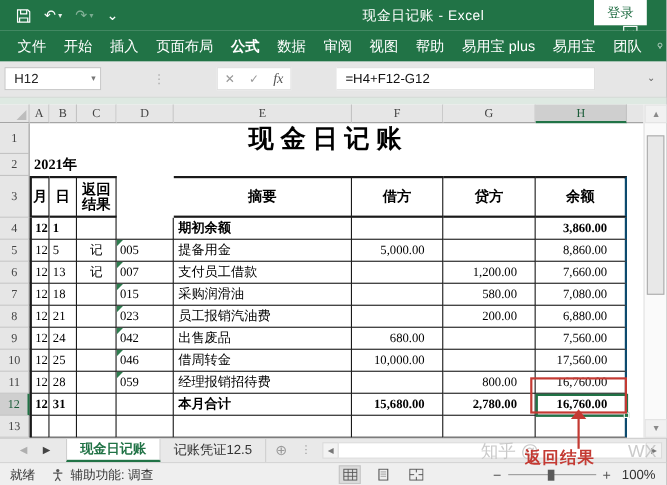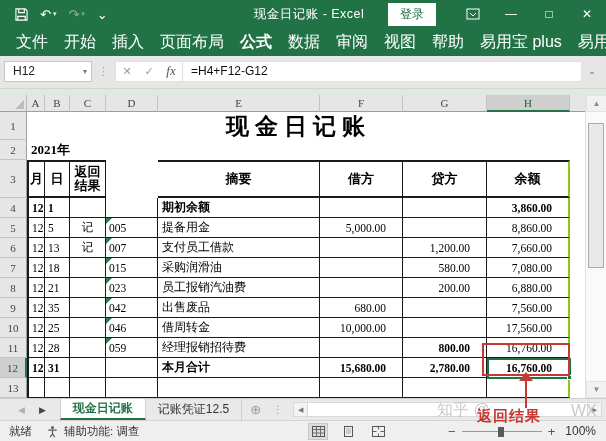--- a/index.html
+++ b/index.html
@@ -12,36 +12,37 @@
   
   .titlebar {
     position:absolute; left:0; top:0; width:606px; height:28px;
     background:#217346; color:#fff; display:flex; align-items:center;
   }
   .qat { display:flex; align-items:center; gap:2px; padding-left:10px; width:230px; }
   .qat .btn { display:flex; align-items:center; color:#fff; font-size:13px; padding:0 5px; }
   .qat .btn .drop { font-size:7px; margin-left:2px; opacity:.9; }
   .qat .dim { opacity:.45; }
   .tb-title { flex:1; text-align:center; font-size:12.5px; color:#fff; letter-spacing:.5px; }
-  .tb-right { display:flex; align-items:center; height:100%; }
+  .tb-right { display:flex; align-items:center; height:100%;flex-direction:column; }
   .signin { background:#fff; color:#1e6b41; font-size:12px; padding:3px 12px; margin-right:18px; }
   .winbtn { width:38px; height:100%; display:flex; align-items:center; justify-content:center; color:#fff; font-size:12px; }
   
   .menubar {
     position:absolute; left:0; top:28px; width:606px; height:28px;
     background:#217346; color:#fff; display:flex; align-items:center; padding:0 8px;
   }
-  .menu-item { padding:0 8px; font-size:16px; white-space:nowrap; }
+  .menu-item { padding:0 8px; font-size:13px; white-space:nowrap; }
   .tellme { display:flex; align-items:center; gap:4px; padding:0 6px; }
   .menubar .spacer { flex:1; }
   
   .formulabar {
     position:absolute; left:0; top:56px; width:606px; height:33px;
     background:#E6E6E6; display:flex; align-items:center; padding:4px 4px 6px 4px;
     border-bottom:1px solid #D0D8D2;
+    gap:41px;
   }
   .namebox { width:88px; height:21px; background:#fff; border:1px solid #C6C6C6;
     display:flex; align-items:center; font-size:12px; padding-left:8px; }
   .namebox .caret { margin-left:auto; font-size:8px; color:#777; padding-right:4px; }
   .fb-dots { color:#A9A9A9; font-size:11px; padding:0 6px; }
   .fb-btns { background:#fff; height:21px; display:flex; align-items:center; border:1px solid #E0E0E0; }
   .fb-btn { width:22px; text-align:center; color:#9A9A9A; font-size:11px; }
   .fb-btn.fx { font-family:"Liberation Serif",serif; font-style:italic; color:#555; font-size:13px; }
   .fb-input { flex:1; height:21px; background:#fff; border:1px solid #E0E0E0; border-left:none;
     display:flex; align-items:center; padding-left:8px; font-size:12px; color:#111; }
@@ -66,21 +67,21 @@
   .row-h.sel { background:#CFCFCF; border-right:2px solid #217346; color:#1b5c39; }
   .sheet { position:absolute; left:27px; top:23px; width:543px; height:286px; display:grid;
     grid-template-columns:18px 25px 36px 52px 162px 83px 84px 83px;
     grid-template-rows:28px 20px 38px repeat(9,20px) 20px;
     font-family:"Liberation Serif","DejaVu Serif",serif; }
   .c { overflow:hidden; white-space:nowrap; display:flex; align-items:center; font-size:11.5px; color:#000; position:relative; }
   .c.title { justify-content:center; font-size:23px; font-weight:bold; letter-spacing:6px; }
   .c.year { font-size:13px; font-weight:bold; padding-left:4px; }
   .tbl { border-right:1px solid #1a1a1a; border-bottom:1px solid #1a1a1a; }
   .tbl.cl { border-left:2px solid #1a1a1a; }
-  .tbl.cr { border-right:2px solid #84cc16; }
+  .tbl.cr { border-right:2px solid #0c4a6e; }
   .hdr { border-top:2px solid #1a1a1a; border-bottom:2px solid #1a1a1a; font-weight:bold; font-size:13px;
     justify-content:center; text-align:center; white-space:normal; line-height:1.1; }
   .al { justify-content:flex-start; padding-left:3px; }
   .ac { justify-content:center; }
   .ar { justify-content:flex-end; padding-right:16px; }
   .c.bold { font-weight:bold; }
   .c.desc { font-size:12px; padding-left:4px; }
   .tri::before { content:""; position:absolute; left:0; top:0;
     border-right:6px solid transparent; border-top:6px solid #2E7D4F; }
   .selcell { position:absolute; left:460px; top:246px; width:84px; height:21px;
@@ -287,42 +288,42 @@
         <div class="c tbl ar cr" style="grid-area: 7 / 8 / 8 / 9;">7,080.00</div>
         <div class="c tbl al cl" style="grid-area: 8 / 1 / 9 / 2;">12</div>
         <div class="c tbl al" style="grid-area: 8 / 2 / 9 / 3;">21</div>
         <div class="c tbl ac" style="grid-area: 8 / 3 / 9 / 4;"></div>
         <div class="c tbl al tri" style="grid-area: 8 / 4 / 9 / 5;">023</div>
         <div class="c tbl desc al" style="grid-area: 8 / 5 / 9 / 6;">员工报销汽油费</div>
         <div class="c tbl ar" style="grid-area: 8 / 6 / 9 / 7;"></div>
         <div class="c tbl ar" style="grid-area: 8 / 7 / 9 / 8;">200.00</div>
         <div class="c tbl ar cr" style="grid-area: 8 / 8 / 9 / 9;">6,880.00</div>
         <div class="c tbl al cl" style="grid-area: 9 / 1 / 10 / 2;">12</div>
-        <div class="c tbl al" style="grid-area: 9 / 2 / 10 / 3;">35</div>
+        <div class="c tbl al" style="grid-area: 9 / 2 / 10 / 3;">24</div>
         <div class="c tbl ac" style="grid-area: 9 / 3 / 10 / 4;"></div>
         <div class="c tbl al tri" style="grid-area: 9 / 4 / 10 / 5;">042</div>
         <div class="c tbl desc al" style="grid-area: 9 / 5 / 10 / 6;">出售废品</div>
         <div class="c tbl ar" style="grid-area: 9 / 6 / 10 / 7;">680.00</div>
         <div class="c tbl ar" style="grid-area: 9 / 7 / 10 / 8;"></div>
         <div class="c tbl ar cr" style="grid-area: 9 / 8 / 10 / 9;">7,560.00</div>
         <div class="c tbl al cl" style="grid-area: 10 / 1 / 11 / 2;">12</div>
         <div class="c tbl al" style="grid-area: 10 / 2 / 11 / 3;">25</div>
         <div class="c tbl ac" style="grid-area: 10 / 3 / 11 / 4;"></div>
         <div class="c tbl al tri" style="grid-area: 10 / 4 / 11 / 5;">046</div>
         <div class="c tbl desc al" style="grid-area: 10 / 5 / 11 / 6;">借周转金</div>
         <div class="c tbl ar" style="grid-area: 10 / 6 / 11 / 7;">10,000.00</div>
         <div class="c tbl ar" style="grid-area: 10 / 7 / 11 / 8;"></div>
         <div class="c tbl ar cr" style="grid-area: 10 / 8 / 11 / 9;">17,560.00</div>
         <div class="c tbl al cl" style="grid-area: 11 / 1 / 12 / 2;">12</div>
         <div class="c tbl al" style="grid-area: 11 / 2 / 12 / 3;">28</div>
         <div class="c tbl ac" style="grid-area: 11 / 3 / 12 / 4;"></div>
         <div class="c tbl al tri" style="grid-area: 11 / 4 / 12 / 5;">059</div>
         <div class="c tbl desc al" style="grid-area: 11 / 5 / 12 / 6;">经理报销招待费</div>
         <div class="c tbl ar" style="grid-area: 11 / 6 / 12 / 7;"></div>
-        <div class="c tbl ar" style="grid-area: 11 / 7 / 12 / 8; font-weight: bold;">800.00</div>
+        <div class="c tbl ar" style="grid-area: 11 / 7 / 12 / 8;">800.00</div>
         <div class="c tbl ar cr" style="grid-area: 11 / 8 / 12 / 9;">16,760.00</div>
         <div class="c tbl al cl bold" style="grid-area: 12 / 1 / 13 / 2;">12</div>
         <div class="c tbl al bold" style="grid-area: 12 / 2 / 13 / 3;">31</div>
         <div class="c tbl ac bold" style="grid-area: 12 / 3 / 13 / 4;"></div>
         <div class="c tbl al bold" style="grid-area: 12 / 4 / 13 / 5;"></div>
         <div class="c tbl desc al bold" style="grid-area: 12 / 5 / 13 / 6;">本月合计</div>
         <div class="c tbl ar bold" style="grid-area: 12 / 6 / 13 / 7;">15,680.00</div>
         <div class="c tbl ar bold" style="grid-area: 12 / 7 / 13 / 8;">2,780.00</div>
         <div class="c tbl ar cr bold" style="grid-area: 12 / 8 / 13 / 9;">16,760.00</div>
         <div class="c tbl cl" style="grid-area: 13 / 1 / 14 / 2;"></div>

